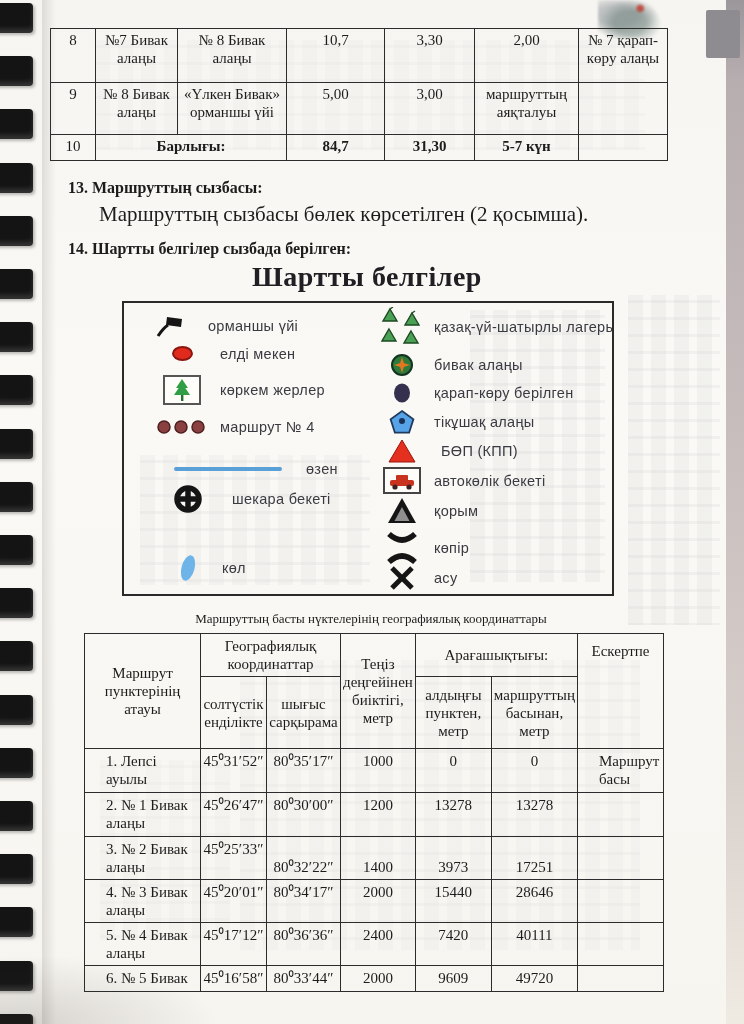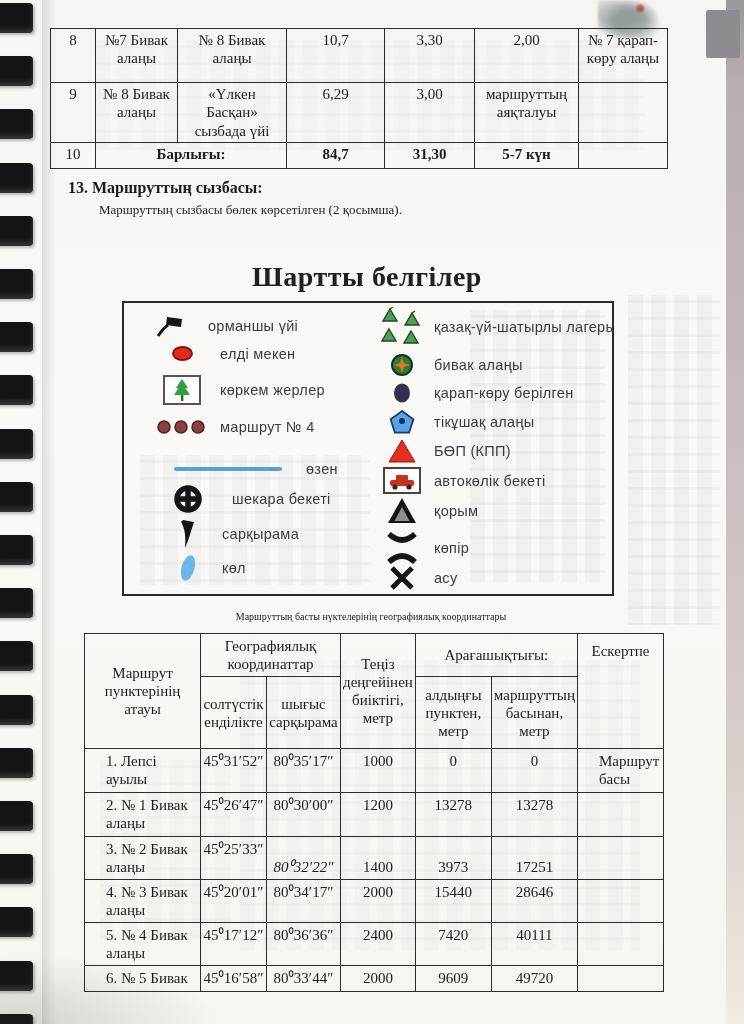--- a/index.html
+++ b/index.html
@@ -29,35 +29,35 @@
           background-image:
             repeating-linear-gradient(90deg, rgba(104,110,130,.11) 0 15px, rgba(104,110,130,0) 15px 23px),
             repeating-linear-gradient(180deg, rgba(104,110,130,0) 0 5px, rgba(104,110,130,.13) 5px 8px, rgba(104,110,130,0) 8px 17px); }
   
   table { border-collapse:collapse; table-layout:fixed; }
   .top-table { position:absolute; left:50px; top:28px; }
   .top-table td { border:1.6px solid #2c2c2c; text-align:center; vertical-align:top;
           font-size:15px; line-height:1.22; padding:2px 3px; overflow:hidden; }
   .top-table .b { font-weight:bold; }
   .heading { position:absolute; font-size:16px; font-weight:bold; }
-  .bodytext { position:absolute; font-size:13px; }
+  .bodytext { position:absolute; font-size:21px; }
   
   .legend-title { position:absolute; left:122px; top:261px; width:490px; text-align:center;
           font-size:28px; font-weight:bold; letter-spacing:.5px; color:#202024; }
   .legend-box { position:absolute; left:122px; top:301px; width:488px; height:291px;
           border:2px solid #2a2a2a; }
   .legend-item { position:absolute; display:flex; align-items:center; }
   .ic { display:flex; justify-content:center; align-items:center; }
   .lc .ic { width:64px; }
   .rc .ic { width:52px; }
   .llabel { font-family:"Liberation Sans", sans-serif; font-size:14.5px; color:#3a3b42;
           letter-spacing:.3px; margin-left:6px; white-space:nowrap; }
   .river-line { width:108px; height:3.5px; background:#5aa0d8; border-radius:2px; }
   
-  .coords-title { position:absolute; left:84px; top:611px; width:574px; text-align:center; font-size:10px; }
+  .coords-title { position:absolute; left:84px; top:611px; width:574px; text-align:center; font-size:13px; }
   .coords-table { position:absolute; left:84px; top:633px; }
   .coords-table th, .coords-table td { border:1.4px solid #2c2c2c; font-size:15px; font-weight:normal;
           text-align:center; vertical-align:top; line-height:1.2; padding:3px 2px; overflow:hidden; }
   .coords-table th.mid { vertical-align:middle; }
   .coords-table td.name, .coords-table td.note { text-align:left; padding-left:21px; }
 </style>
 </head>
 <body>
 
 <div class="page">
@@ -86,39 +86,40 @@
         <td>№7 Бивак алаңы</td>
         <td>№ 8 Бивак алаңы</td>
         <td>10,7</td>
         <td>3,30</td>
         <td>2,00</td>
         <td>№ 7 қарап-көру алаңы</td>
       </tr>
       <tr style="height:52px">
         <td>9</td>
         <td>№ 8 Бивак алаңы</td>
-        <td>«Үлкен Басқан» сызбада үйі</td>
-        <td>6,29</td>
+        <td>«Үлкен Бивак» орманшы үйі</td>
+        <td>5,00</td>
         <td>3,00</td>
         <td>маршруттың аяқталуы</td>
         <td></td>
       </tr>
       <tr style="height:26px">
         <td>10</td>
         <td colspan="2" class="b">Барлығы:</td>
         <td class="b">84,7</td>
         <td class="b">31,30</td>
         <td class="b">5-7 күн</td>
         <td></td>
       </tr>
     </tbody>
   </table>
 
   <div class="heading" style="left:68px; top:179px;">13. Маршруттың сызбасы:</div>
   <div class="bodytext" style="left:99px; top:202px;">Маршруттың сызбасы бөлек көрсетілген (2 қосымша).</div>
+  <div class="heading" style="left:68px; top:240px;">14. Шартты белгілер сызбада берілген:</div>
 
   <div class="legend-title">Шартты белгілер</div>
   <div class="legend-box">
 
     <div class="legend-item lc" style="left:14px; top:12px;">
       <span class="ic">
         <svg width="28" height="22" viewBox="0 0 28 22">
             <path d="M2 21 C6 15 9 12 12 10" stroke="#151515" stroke-width="3" fill="none"></path>
             <polygon points="11,2 26,4 25,12 10,10" fill="#151515"></polygon>
           </svg>
@@ -160,28 +161,20 @@
     </div>
     <div class="legend-item" style="left:40px; top:180px;">
       <span class="ic" style="width:48px;">
         <svg width="32" height="32" viewBox="0 0 32 32">
             <circle cx="16" cy="16" r="11" fill="none" stroke="#151515" stroke-width="5.5"></circle>
             <line x1="16" y1="3" x2="16" y2="29" stroke="#151515" stroke-width="5.5"></line>
             <line x1="3" y1="16" x2="29" y2="16" stroke="#151515" stroke-width="5.5"></line>
           </svg>
       </span>
       <span class="llabel" style="margin-left:20px;">шекара бекеті</span>
-    </div>
-    <div class="legend-item" style="left:40px; top:216px;">
-      <span class="ic" style="width:48px;">
-        <svg width="16" height="30" viewBox="0 0 16 30">
-            <path d="M3 1 L14 3 C11 12 9 20 5 29 C6 19 5 9 1 3 Z" fill="#151515"></path>
-          </svg>
-      </span>
-      <span class="llabel" style="margin-left:10px;">сарқырама</span>
     </div>
     <div class="legend-item" style="left:40px; top:248px;">
       <span class="ic" style="width:48px;">
         <svg width="24" height="34" viewBox="0 0 24 34">
             <ellipse cx="12" cy="17" rx="6.5" ry="13" transform="rotate(15 12 17)" fill="#6fb4e8"></ellipse>
           </svg>
       </span>
       <span class="llabel" style="margin-left:10px;">көл</span>
     </div>
 
@@ -220,21 +213,21 @@
     </div>
     <div class="legend-item rc" style="left:252px; top:106px;">
       <span class="ic">
         <svg width="26" height="26" viewBox="0 0 26 26">
             <polygon points="13,2 24.4,10.3 20.1,23.7 5.9,23.7 1.6,10.3" fill="#57a3e8" stroke="#203a5c" stroke-width="1.8"></polygon>
             <circle cx="13" cy="12" r="3" fill="#1c2f55"></circle>
           </svg>
       </span>
       <span class="llabel">тікұшақ алаңы</span>
     </div>
-    <div class="legend-item rc" style="left:252px; top:136px;">
+    <div class="legend-item rc" style="left:252px; top:136px;gap:7px;">
       <span class="ic">
         <svg width="28" height="24" viewBox="0 0 28 24">
             <polygon points="14,1 27,23 1,23" fill="#e3301f" stroke="#9c150c" stroke-width="1"></polygon>
           </svg>
       </span>
       <span class="llabel">БӨП (КПП)</span>
     </div>
     <div class="legend-item rc" style="left:252px; top:164px;">
       <span class="ic">
         <svg width="38" height="27" viewBox="0 0 38 27">
@@ -315,21 +308,21 @@
         <td>45⁰26′47″</td>
         <td>80⁰30′00″</td>
         <td>1200</td>
         <td>13278</td>
         <td>13278</td>
         <td class="note"></td>
       </tr>
       <tr style="height:42px">
         <td class="name">3. № 2 Бивак алаңы</td>
         <td>45⁰25′33″</td>
-        <td style="vertical-align:bottom;font-style:italic;">80⁰32′22″</td>
+        <td style="vertical-align:bottom;">80⁰32′22″</td>
         <td style="vertical-align:bottom;">1400</td>
         <td style="vertical-align:bottom;">3973</td>
         <td style="vertical-align:bottom;">17251</td>
         <td class="note"></td>
       </tr>
       <tr style="height:34px">
         <td class="name">4. № 3 Бивак алаңы</td>
         <td>45⁰20′01″</td>
         <td>80⁰34′17″</td>
         <td>2000</td>

